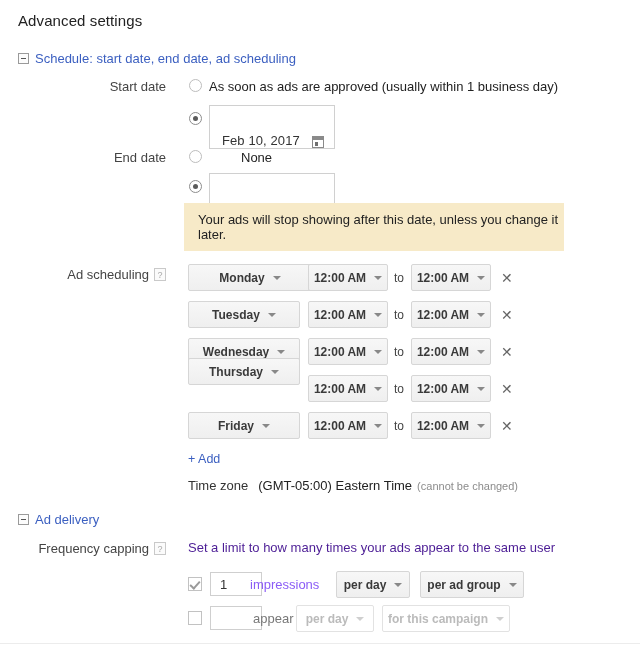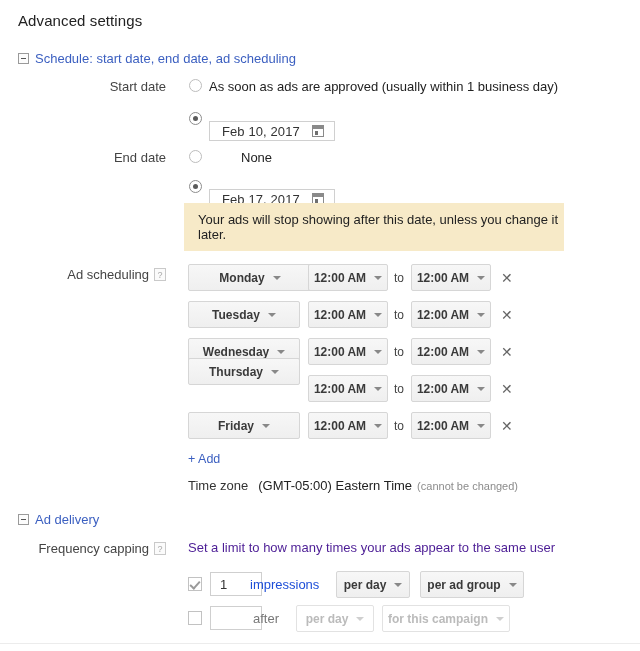--- a/index.html
+++ b/index.html
@@ -119,27 +119,26 @@
   }
   .radio-text {
     position: absolute;
     color: #222;
     font-size: 13px;
   }
 
   
   .date-box {
     position: absolute;
-    height: 20px;
+    height: 44px;
     border: 1px solid #d0d0d0;
     background: #fff;
     box-sizing: border-box;
     display: flex;
-    align-items: center;
-    margin-top: 16px;
+    align-items: flex-end;
   }
   .date-box .date-text {
     padding-left: 12px;
     font-size: 13px;
     color: #333;
     letter-spacing: 0.1px;
   }
   .cal-icon {
     margin-left: auto;
     margin-right: 10px;
@@ -279,21 +278,21 @@
     box-sizing: border-box;
     font-size: 13px;
     color: #333;
     display: flex;
     align-items: center;
     padding-left: 9px;
   }
   .unit-label {
     position: absolute;
     font-size: 13px;
-    color: #1d4ed8;
+    color: #8b5cf6;
   }
   .unit-label.muted { color: #777; }
 
   .bottom-rule {
     position: absolute;
     left: 0;
     top: 643px;
     width: 640px;
     height: 1px;
     background: #ececec;
@@ -445,21 +444,21 @@
   </div>
   <div class="dd" style="left:420px; top:571px; width:104px;">
     <span>per ad group</span>
     <span class="caret"></span>
   </div>
 
   <div class="checkbox" style="left:188px; top:611px;"></div>
   <div class="num-input" style="left:210px; top:606px; width:52px;">
     <span></span>
   </div>
-  <div class="unit-label muted" style="left:253px; top:611px;">after</div>
+  <div class="unit-label muted" style="left:253px; top:611px;">appear</div>
   <div class="dd disabled" style="left:296px; top:605px; width:78px;">
     <span>per day</span>
     <span class="caret"></span>
   </div>
   <div class="dd disabled" style="left:382px; top:605px; width:128px;">
     <span>for this campaign</span>
     <span class="caret"></span>
   </div>
 
   <div class="bottom-rule"></div>

